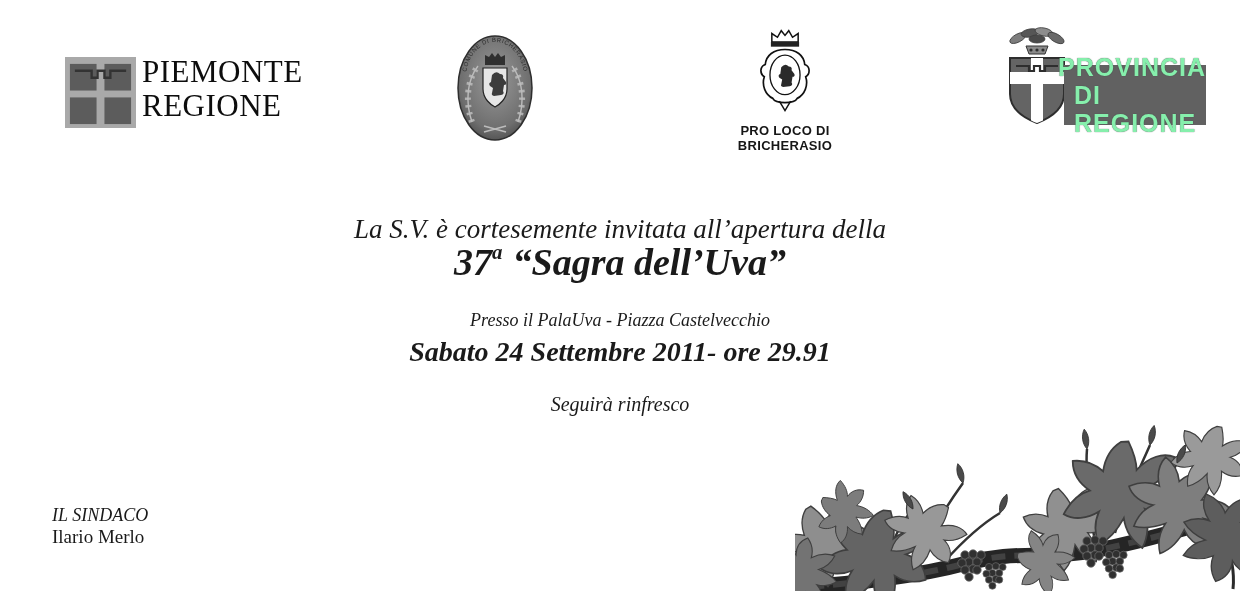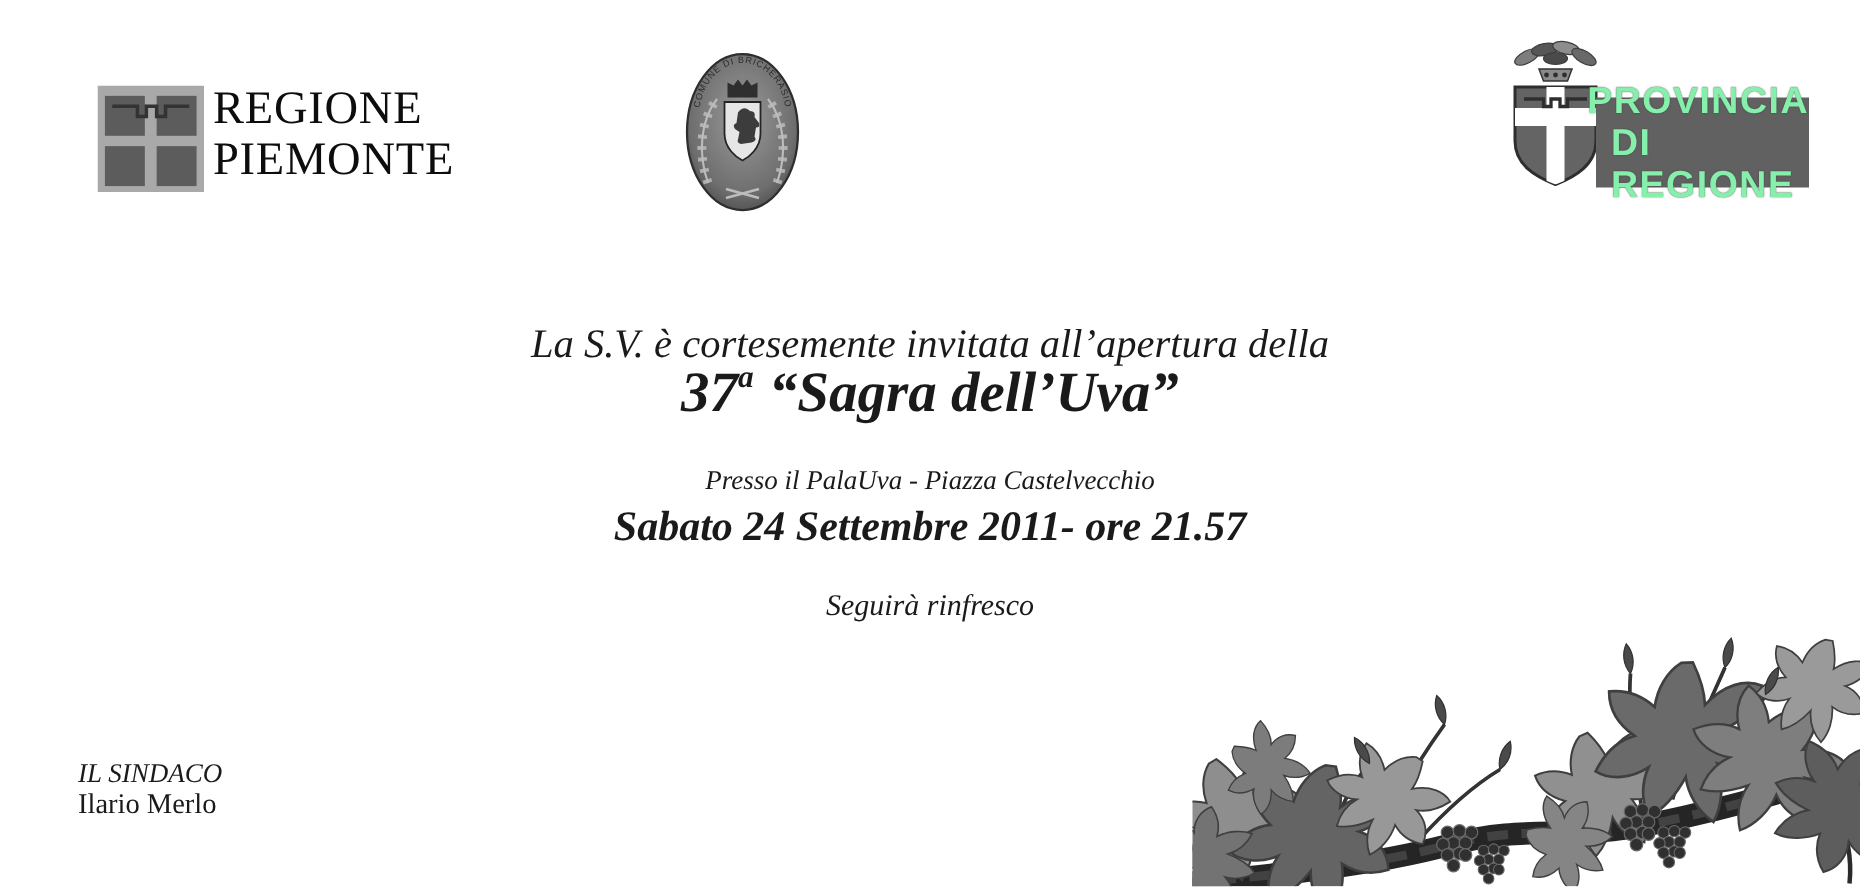--- a/index.html
+++ b/index.html
@@ -55,22 +55,22 @@
   <div class="regione-block">
     <svg class="regione-emblem" viewBox="0 0 72 72">
       <rect x="0" y="0" width="72" height="72" fill="#a9a9a9"></rect>
       <rect x="5" y="7" width="27" height="27" fill="#5c5c5c"></rect>
       <rect x="40" y="7" width="27" height="27" fill="#5c5c5c"></rect>
       <rect x="5" y="41" width="27" height="27" fill="#5c5c5c"></rect>
       <rect x="40" y="41" width="27" height="27" fill="#5c5c5c"></rect>
       <path d="M10,14 L27,14 L27,21 L33,21 L33,14 L40,14 L40,21 L46,21 L46,14 L62,14" fill="none" stroke="#333333" stroke-width="2.4"></path>
     </svg>
     <div class="regione-text">
+      <div>PIEMONTE</div>
       <div>REGIONE</div>
-      <div>PIEMONTE</div>
     </div>
   </div>
 
   <svg class="comune-seal" width="78" height="108" viewBox="0 0 78 108">
     <defs>
       <radialGradient id="sealg" cx="50%" cy="42%" r="68%">
         <stop offset="0%" stop-color="#9a9a9a"></stop>
         <stop offset="70%" stop-color="#6e6e6e"></stop>
         <stop offset="100%" stop-color="#3f3f3f"></stop>
       </radialGradient>
@@ -86,20 +86,37 @@
     <path d="M27,34 h24 v21 c0,10 -8,16 -12,18 c-4,-2 -12,-8 -12,-18 Z" fill="#e6e6e6" stroke="#242424" stroke-width="1.2"></path>
     <path d="M36,41 q4,-5 8,-1 q4,0 3,4 l3,4 q1,3 -2,3 l-1,6 q2,3 -2,4 l-7,1 q-3,-1 -2,-3 l1,-5 -3,-2 q-2,-3 1,-4 z" fill="#3c3c3c"></path>
 
     <path d="M16,88 C 9,68 11,46 22,32" fill="none" stroke="#bcbcbc" stroke-width="1.4"></path>
     <path d="M16,88 C 9,68 11,46 22,32" fill="none" stroke="#bcbcbc" stroke-width="6" stroke-dasharray="2.5 5" opacity="0.85"></path>
     <path d="M62,88 C 69,68 67,46 56,32" fill="none" stroke="#bcbcbc" stroke-width="1.4"></path>
     <path d="M62,88 C 69,68 67,46 56,32" fill="none" stroke="#bcbcbc" stroke-width="6" stroke-dasharray="2.5 5" opacity="0.85"></path>
     <path d="M28,92 L50,98 M50,92 L28,98" stroke="#bcbcbc" stroke-width="1.6"></path>
   </svg>
 
+  <div class="proloco-block">
+    <svg class="proloco-crest" width="66" height="94" viewBox="0 0 70 100">
+
+      <path d="M21,17 L21,8 L27,12 L31,5 L35,10 L39,5 L43,12 L49,8 L49,17 Z" fill="#ffffff" stroke="#111111" stroke-width="1.6"></path>
+      <rect x="20" y="17" width="30" height="5" fill="#222222"></rect>
+
+      <path d="M35,25 C 47,25 55,31 56,41 C 62,43 62,51 57,54 C 60,63 56,73 48,77 C 45,83 25,83 22,77 C 14,73 10,63 13,54 C 8,51 8,43 14,41 C 15,31 23,25 35,25 Z" fill="#ffffff" stroke="#111111" stroke-width="1.8"></path>
+      <ellipse cx="35" cy="52" rx="16" ry="21" fill="none" stroke="#111111" stroke-width="1.4"></ellipse>
+
+      <path d="M31,44 q4,-5 8,-1 q4,0 3,4 l3,4 q1,3 -2,3 l-1,6 q2,3 -2,4 l-7,1 q-3,-1 -2,-3 l1,-5 -3,-2 q-2,-3 1,-4 z" fill="#2a2a2a"></path>
+      <path d="M29,80 L35,90 L41,80" fill="none" stroke="#111111" stroke-width="1.6"></path>
+    </svg>
+    <div class="proloco-text">
+      <div>PRO LOCO DI</div>
+      <div>BRICHERASIO</div>
+    </div>
+  </div>
 
   <div class="provincia-block">
     <svg class="provincia-crest" width="70" height="106" viewBox="0 0 70 106">
 
       <g stroke="#3d3d3d" stroke-width="0.8">
         <ellipse cx="16" cy="12" rx="9" ry="4" fill="#7d7d7d" transform="rotate(-28 16 12)"></ellipse>
         <ellipse cx="28" cy="7" rx="9" ry="4" fill="#565656" transform="rotate(-10 28 7)"></ellipse>
         <ellipse cx="42" cy="6" rx="9" ry="4" fill="#8d8d8d" transform="rotate(12 42 6)"></ellipse>
         <ellipse cx="54" cy="12" rx="9" ry="4" fill="#696969" transform="rotate(30 54 12)"></ellipse>
         <ellipse cx="35" cy="13" rx="8" ry="4" fill="#4a4a4a"></ellipse>
@@ -126,21 +143,21 @@
       <div>PROVINCIA</div>
       <div>DI REGIONE</div>
     </div>
   </div>
 
   <div class="tline intro">La S.V. è cortesemente invitata all’apertura della</div>
 
   <div class="tline title"><span>37</span><sup>a</sup><span class="name">“Sagra dell’Uva”</span></div>
 
   <div class="tline venue">Presso il PalaUva - Piazza Castelvecchio</div>
-  <div class="tline datetime">Sabato 24 Settembre 2011- ore 21.57</div>
+  <div class="tline datetime">Sabato 24 Settembre 2011- ore 29.91</div>
   <div class="tline note">Seguirà rinfresco</div>
 
   <div class="signature">
     <div class="sig-role">IL SINDACO</div>
     <div class="sig-name">Ilario Merlo</div>
   </div>
 
   <svg class="vine" width="445" height="178" viewBox="0 0 445 178">
     <defs>
       <path id="leaf" d="M0,-36 C4,-30 7,-24 8,-18 C15,-28 24,-32 32,-30 C30,-21 26,-14 20,-10 C29,-10 36,-5 39,3 C32,8 24,9 17,7 C21,15 22,25 19,33 C11,29 6,22 4,15 C1,23 -3,30 -10,35 C-14,28 -15,20 -13,13 C-20,19 -29,21 -36,18 C-33,9 -28,3 -21,0 C-29,-4 -34,-10 -35,-18 C-27,-20 -20,-18 -14,-14 C-14,-22 -11,-30 -5,-35 Z"></path>

